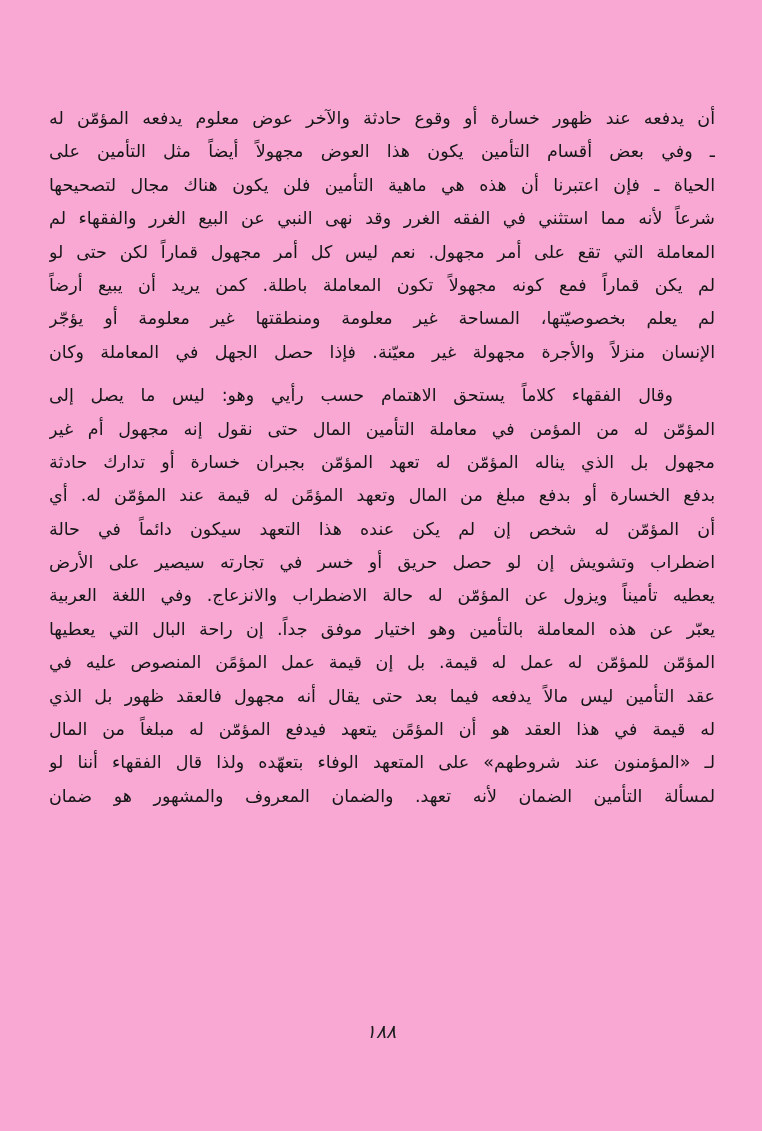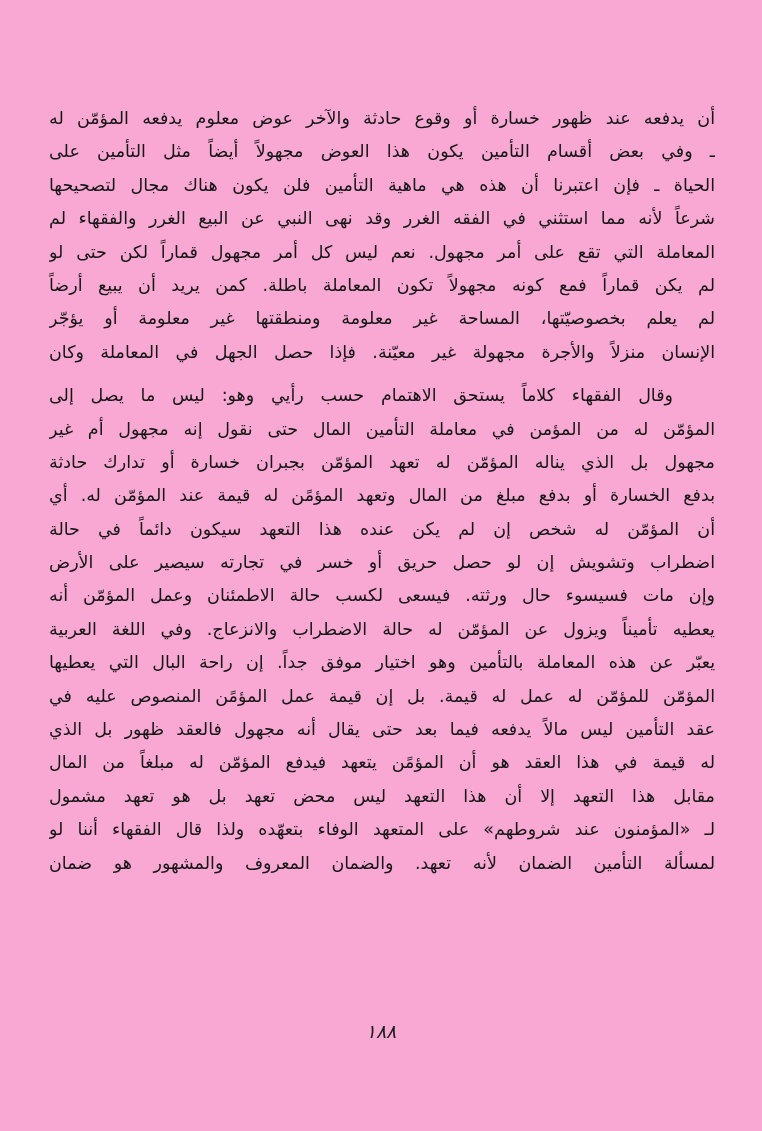--- a/index.html
+++ b/index.html
@@ -79,27 +79,25 @@
       <div class="line">الإنسان منزلاً والأجرة مجهولة غير معيّنة. فإذا حصل الجهل في المعاملة وكان</div>
     </div>
 
     <div class="para2-gap">
       <div class="line indent">وقال الفقهاء كلاماً يستحق الاهتمام حسب رأيي وهو: ليس ما يصل إلى</div>
       <div class="line">المؤمّن له من المؤمن في معاملة التأمين المال حتى نقول إنه مجهول أم غير</div>
       <div class="line">مجهول بل الذي يناله المؤمّن له تعهد المؤمّن بجبران خسارة أو تدارك حادثة</div>
       <div class="line">بدفع الخسارة أو بدفع مبلغ من المال وتعهد المؤمًن له قيمة عند المؤمّن له. أي</div>
       <div class="line">أن المؤمّن له شخص إن لم يكن عنده هذا التعهد سيكون دائماً في حالة</div>
       <div class="line">اضطراب وتشويش إن لو حصل حريق أو خسر في تجارته سيصير على الأرض</div>
-      <div class="line">وإن مات فسيسوء حال ورثته. فيسعى لكسب حالة الاطمئنان وعمل المؤمّن أنه</div>
       <div class="line">يعطيه تأميناً ويزول عن المؤمّن له حالة الاضطراب والانزعاج. وفي اللغة العربية</div>
       <div class="line">يعبّر عن هذه المعاملة بالتأمين وهو اختيار موفق جداً. إن راحة البال التي يعطيها</div>
       <div class="line">المؤمّن للمؤمّن له عمل له قيمة. بل إن قيمة عمل المؤمًن المنصوص عليه في</div>
       <div class="line">عقد التأمين ليس مالاً يدفعه فيما بعد حتى يقال أنه مجهول فالعقد ظهور بل الذي</div>
       <div class="line">له قيمة في هذا العقد هو أن المؤمًن يتعهد فيدفع المؤمّن له مبلغاً من المال</div>
-      <div class="line">مقابل هذا التعهد إلا أن هذا التعهد ليس محض تعهد بل هو تعهد مشمول</div>
       <div class="line">لـ «المؤمنون عند شروطهم» على المتعهد الوفاء بتعهّده ولذا قال الفقهاء أننا لو</div>
       <div class="line">لمسألة التأمين الضمان لأنه تعهد. والضمان المعروف والمشهور هو ضمان</div>
     </div>
 
   </div>
 
   <div class="page-number">١٨٨</div>
 </div>
 
 </body></html>

